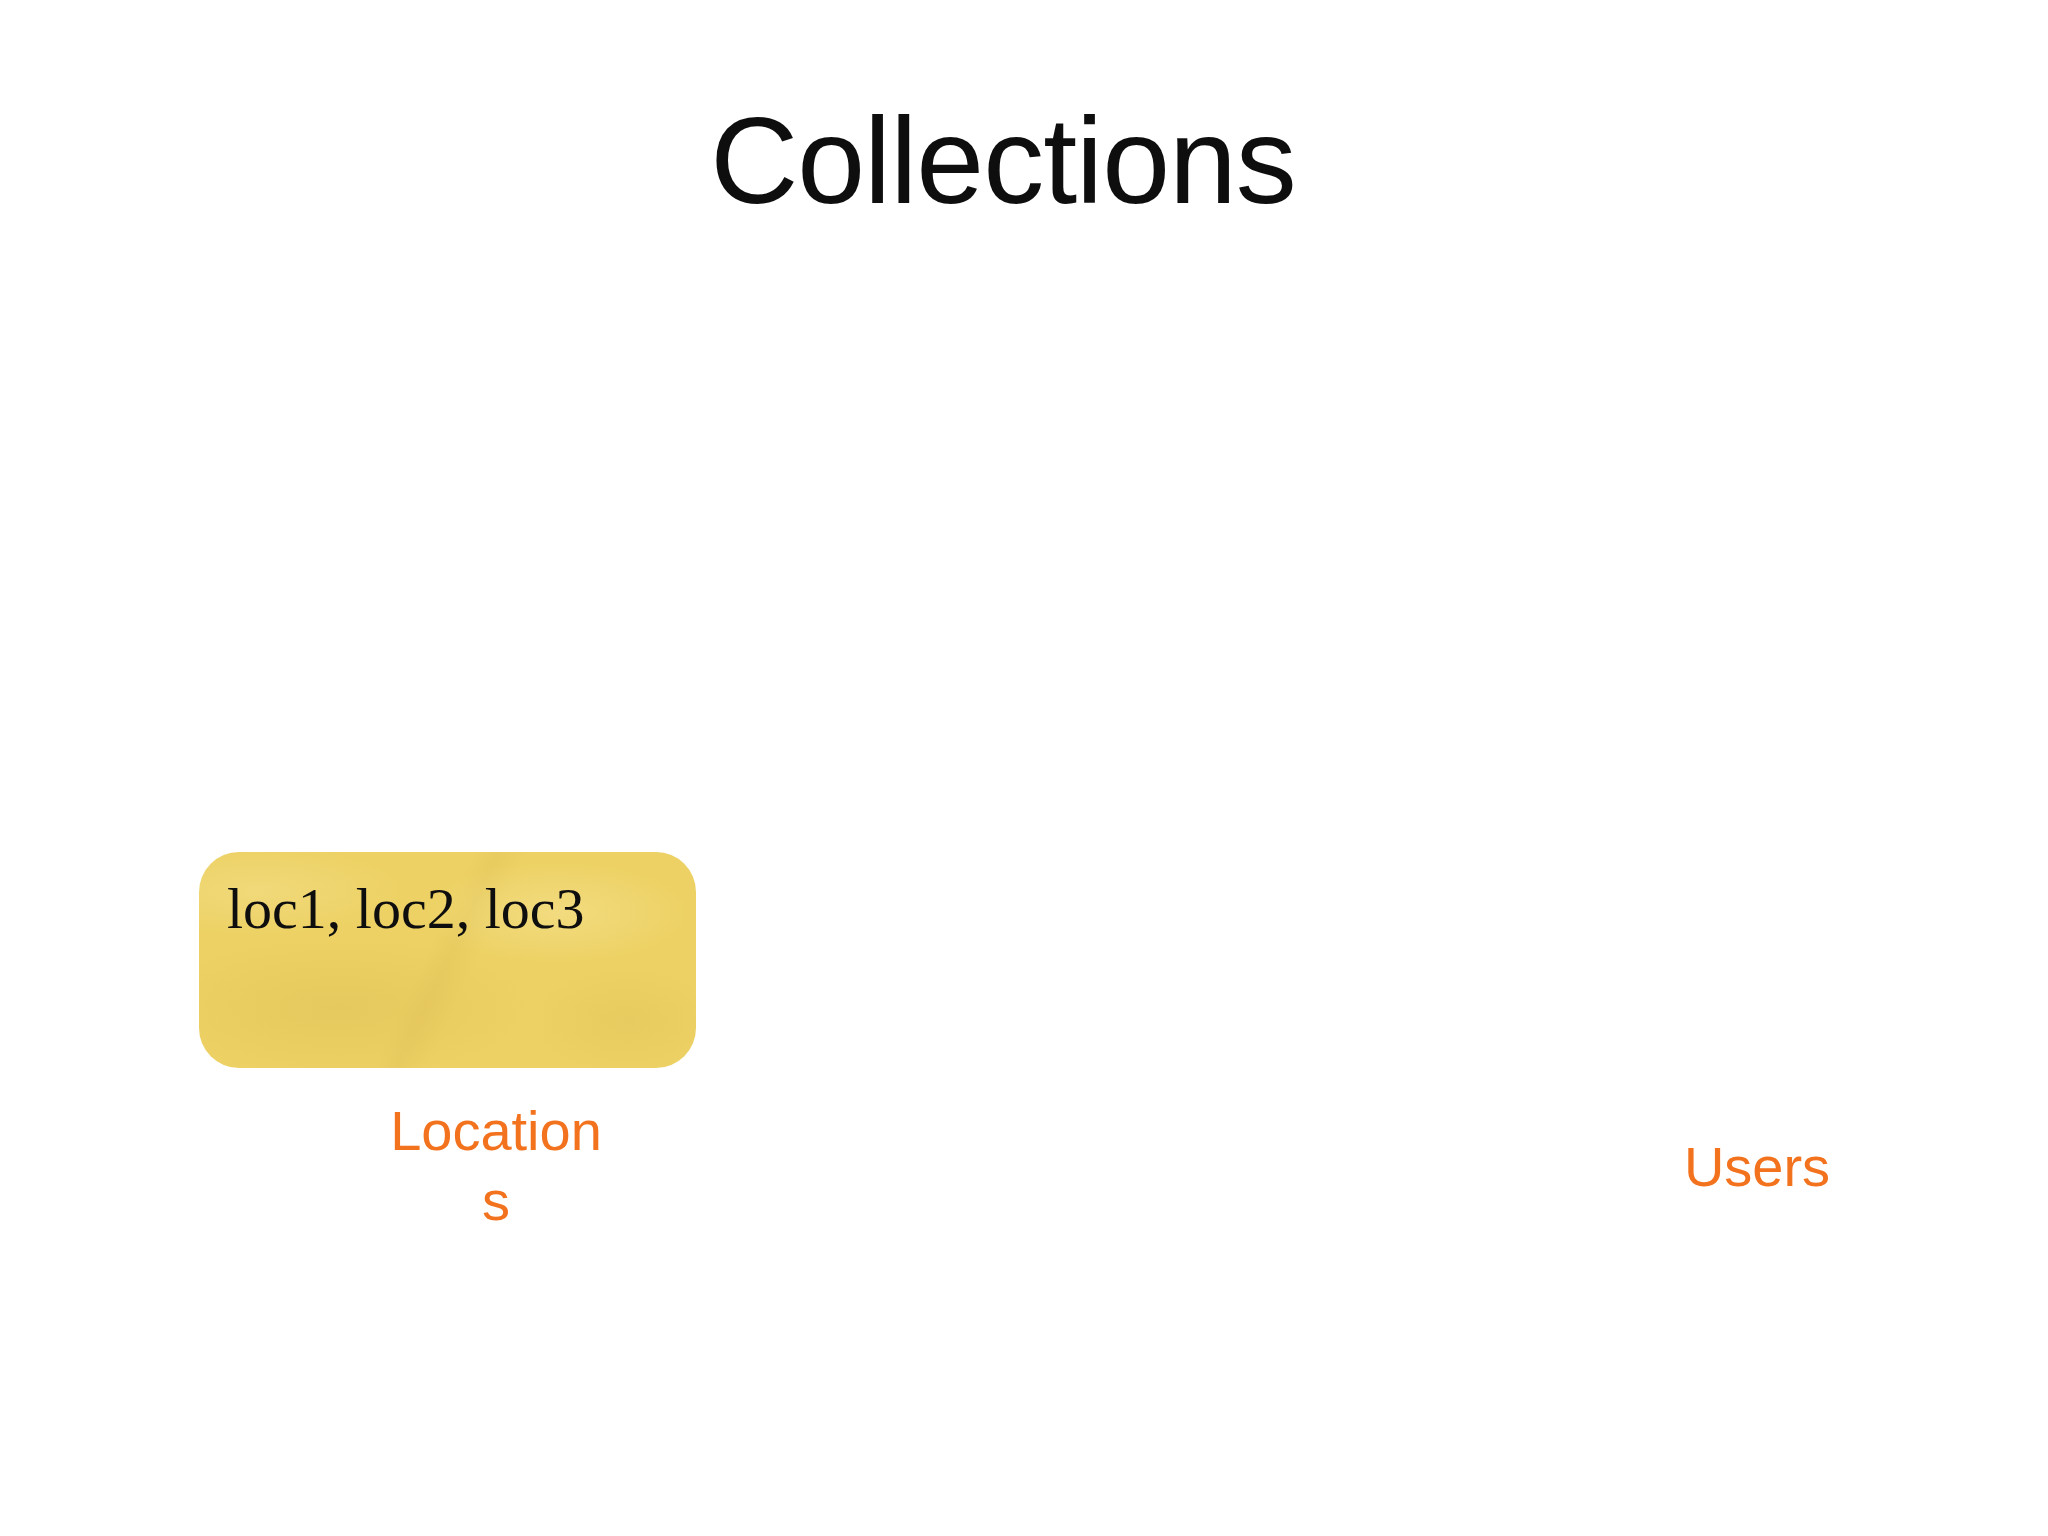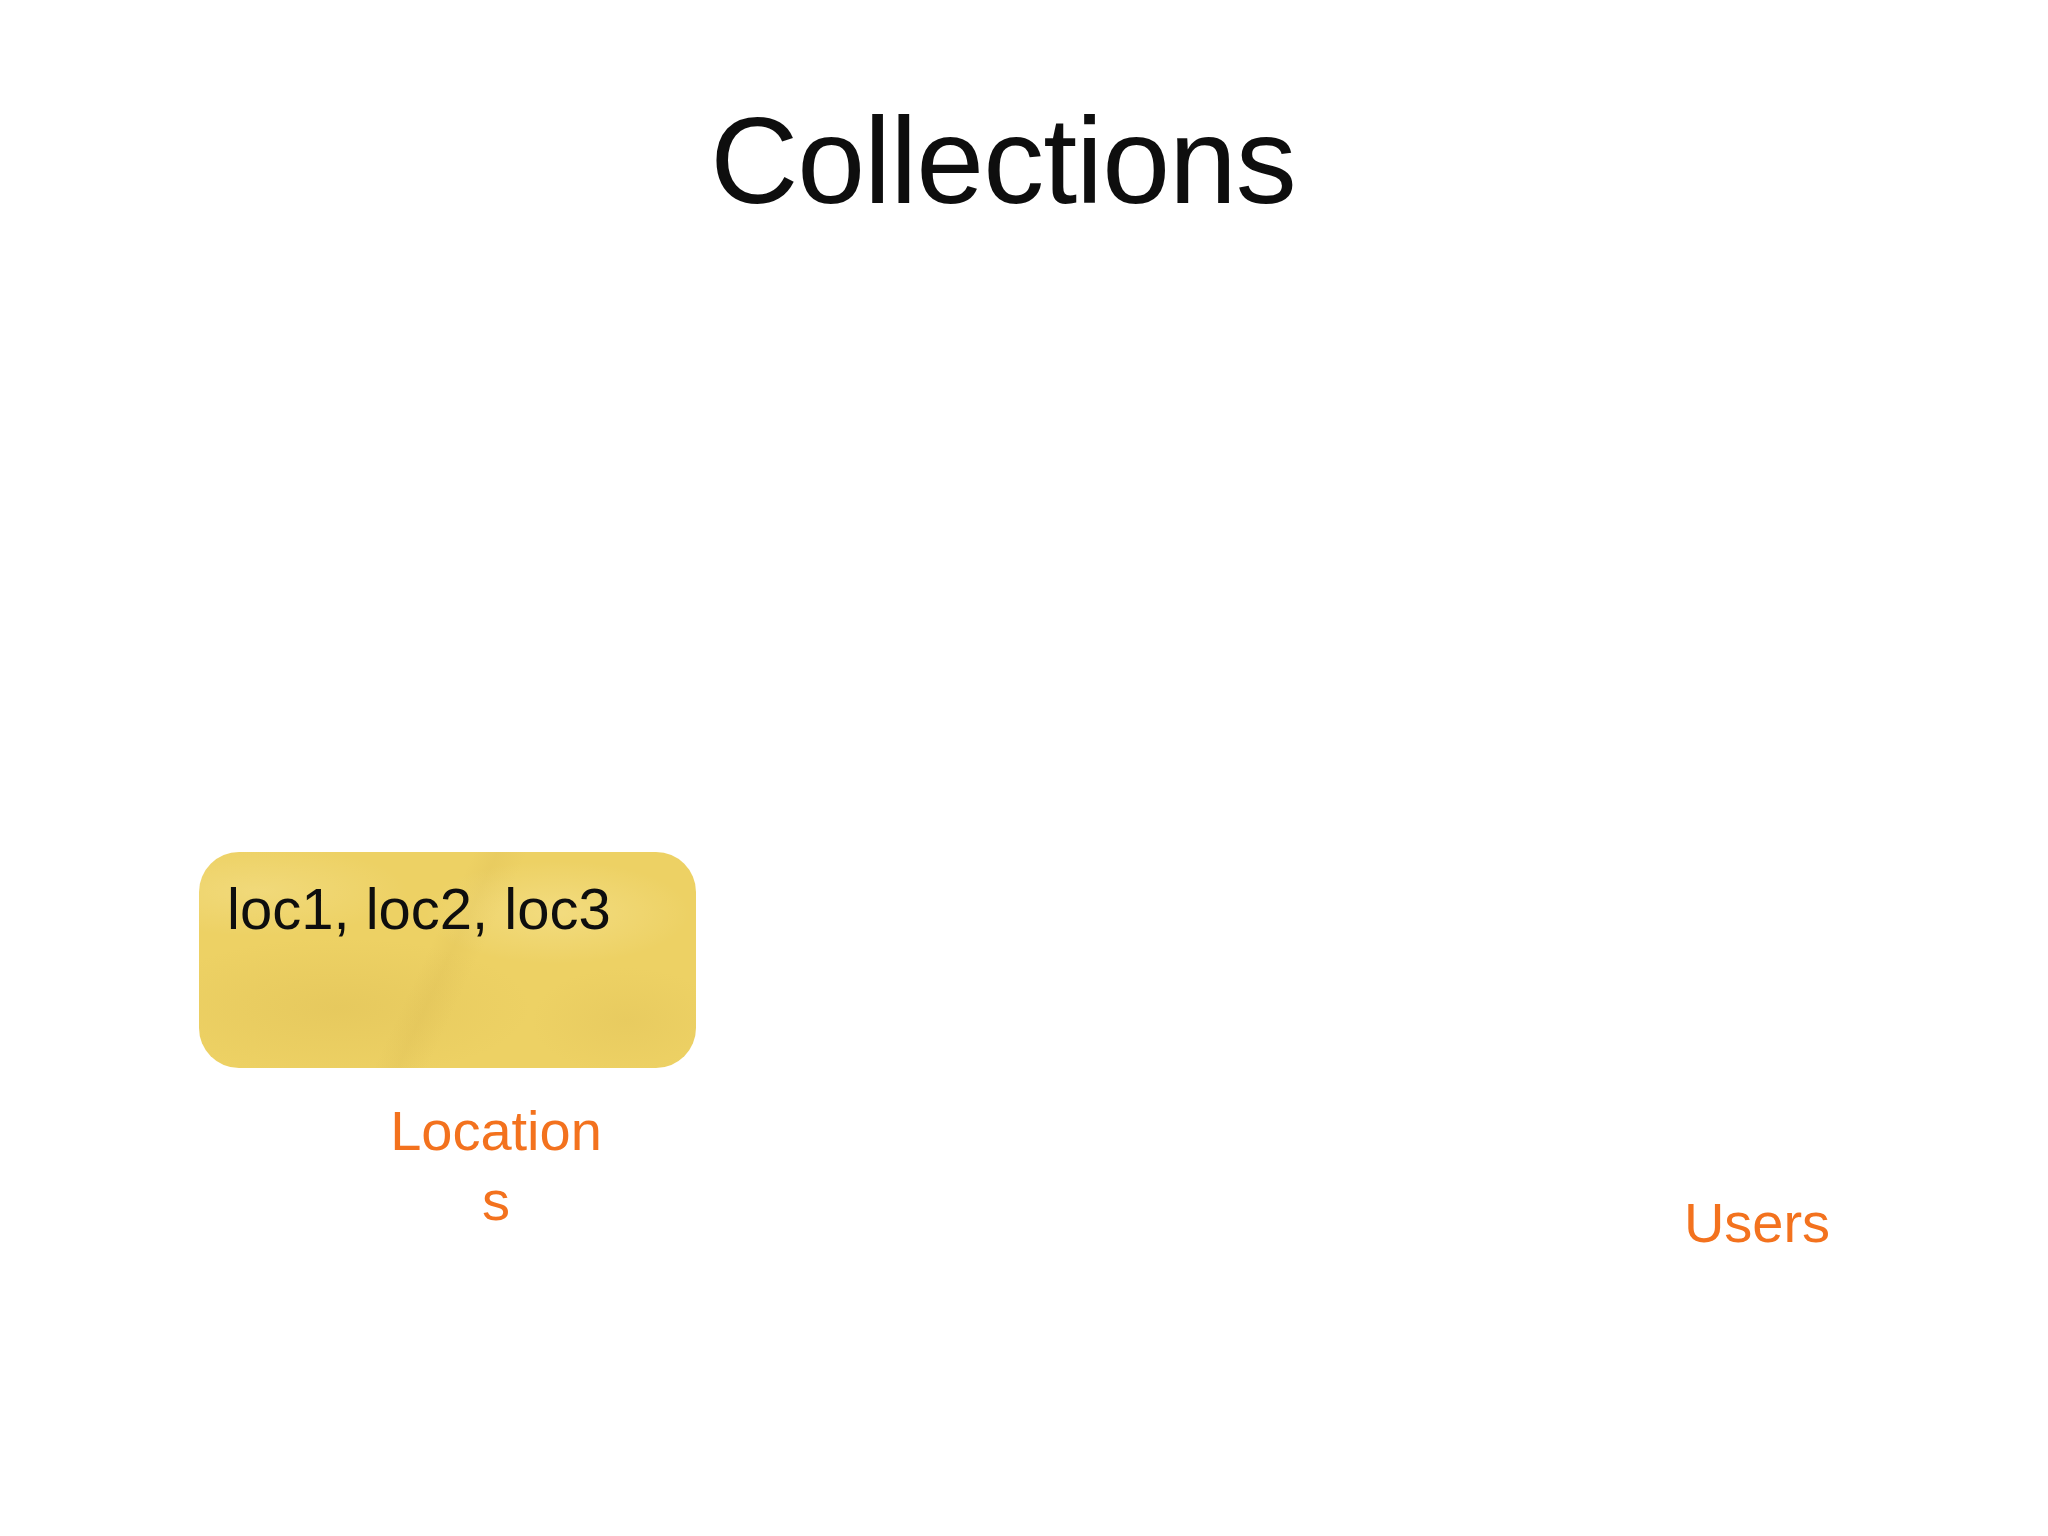--- a/index.html
+++ b/index.html
@@ -45,32 +45,33 @@
       radial-gradient(ellipse 35% 45% at 86% 78%, rgba(196, 160, 64, 0.12), transparent 55%),
       radial-gradient(ellipse 50% 35% at 12% 18%, rgba(255, 246, 200, 0.22), transparent 60%),
       linear-gradient(115deg, transparent 46%, rgba(193, 158, 62, 0.10) 50%, transparent 55%),
       var(--note-yellow, #EDD164);
   }
   .note-locations { left: 158px; width: 497px; }
   .note-users     { left: 1472px; width: 488px; }
   .note-text {
     display: block;
     white-space: nowrap;
+    font-family: Liberation Serif, serif;
   }
   .collection-label {
     position: absolute;
     text-align: center;
     font-size: 56px;
     line-height: 1.25;
     font-weight: 400;
     color: var(--label-orange, #F3721E);
     white-space: pre-line;
   }
   .label-locations { left: 275px; top: 1096px; width: 360px; }
-  .label-users     { left: 1516px; top: 1188px; width: 400px; }
+  .label-users     { left: 1516px; top: 1132px; width: 400px; }
 </style>
 </head>
 <body style="background: rgb(255, 255, 255);">
 
 <div class="slide">
 
   <div class="slide-title">Collections</div>
 
   <div class="note note-locations">
     <span class="note-text">loc1, loc2, loc3</span>

